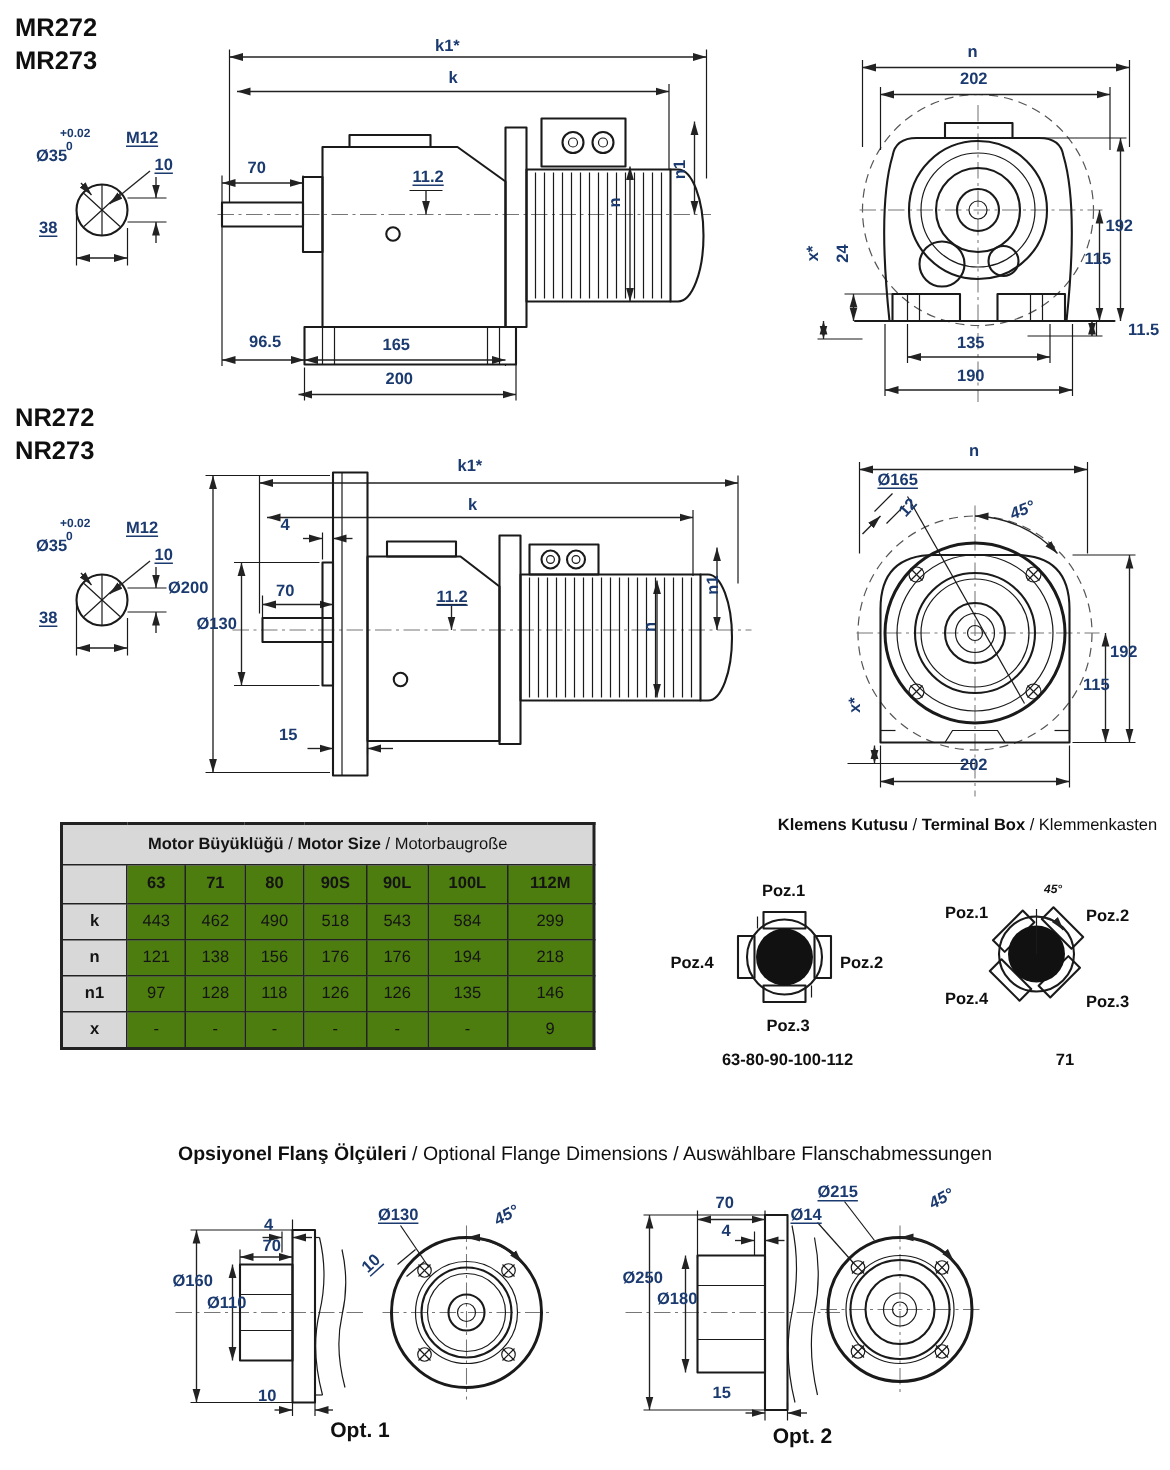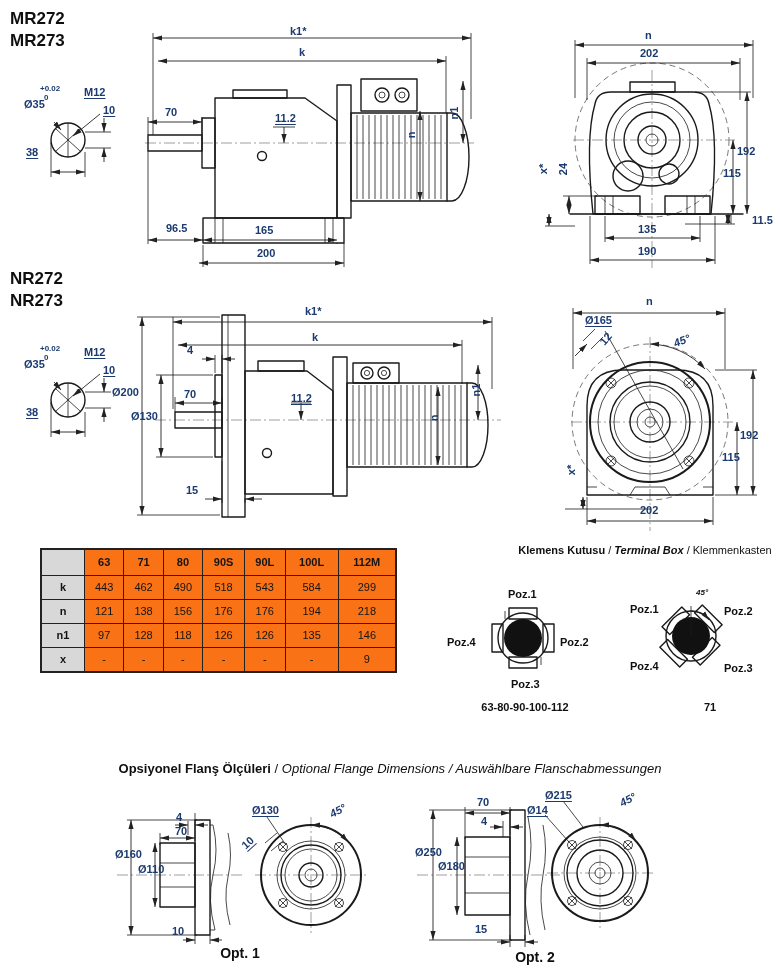--- a/index.html
+++ b/index.html
@@ -15,24 +15,24 @@
   .lb{position:absolute;font:bold 11px/1 "Liberation Sans",sans-serif;color:#1b3a6f;white-space:nowrap;z-index:4}
   .u{text-decoration:underline;text-underline-offset:2px}
   .rl{transform:translate(-50%,-50%) rotate(-90deg)}
   .tol{font:bold 8px/1 "Liberation Sans",sans-serif}
   .tiny{font:italic bold 8px/1 "Liberation Sans",sans-serif}
   .ttl{position:absolute;font:bold 17px/1.3 "Liberation Sans",sans-serif;color:#0f0f0f;z-index:4}
   .h2{position:absolute;font:bold 11px/1 "Liberation Sans",sans-serif;color:#0f0f0f;text-align:center;z-index:4}
   .h3{position:absolute;font:bold 13px/1 "Liberation Sans",sans-serif;color:#0f0f0f;text-align:center;z-index:4}
   .cap{position:absolute;font:bold 11px/1 "Liberation Sans",sans-serif;color:#0f0f0f;text-align:center;z-index:4}
   .capL{position:absolute;font:bold 14px/1 "Liberation Sans",sans-serif;color:#0f0f0f;text-align:center;z-index:4}
-  .it{font-style:italic}.rg{font-weight:normal}
+  .it{}.rg{font-weight:normal}
   table.mt{position:absolute;left:40px;top:548px;width:357px;border-collapse:collapse;border:2px solid #222;z-index:4}
   table.mt td{border:1px solid #222;text-align:center;vertical-align:middle;
-      font:11px/1 "Liberation Sans",sans-serif;color:#141414;padding:0;height:23px;background:#f97316}
+      font:11px/1 "Liberation Sans",sans-serif;color:#141414;padding:0;height:23px;background:#4d7c0f}
   table.mt td.hd{background:#d8d8d8;font-weight:bold;height:26px}
   table.mt td.lab{background:#d8d8d8;font-weight:bold;width:42px}
   table.mt td.sz{font-weight:bold;height:25px}
 </style>
 </head>
 <body>
 
 <div class="page">
 
   <div class="ttl" style="left:10px;top:8px">MR272</div>
@@ -323,20 +323,23 @@
   <span class="lb u" style="left:585px;top:315px">Ø165</span>
   <span class="lb" style="left:606px;top:339px;transform:translate(-50%,-50%) rotate(-48deg)">12</span>
   <span class="lb" style="left:682px;top:341px;transform:translate(-50%,-50%) rotate(-22deg);font-style:italic">45°</span>
   <span class="lb" style="left:740px;top:430px">192</span>
   <span class="lb" style="left:722px;top:452px">115</span>
   <span class="lb rl" style="left:571px;top:470px">x*</span>
   <span class="lb" style="left:640px;top:505px">202</span>
 
   <table class="mt">
     <tbody>
+        <tr>
+      <td class="hd" colspan="8"><span>Motor Büyüklüğü</span><span class="rg"> / </span><span class="it rg" style="font-weight:bold">Motor Size</span><span class="rg"> / </span><span style="font-weight:normal">Motorbaugroße</span></td>
+    </tr>
     <tr>
       <td class="lab"></td>
       <td class="sz">63</td>
       <td class="sz">71</td>
       <td class="sz">80</td>
       <td class="sz">90S</td>
       <td class="sz">90L</td>
       <td class="sz">100L</td>
       <td class="sz">112M</td>
     </tr>

